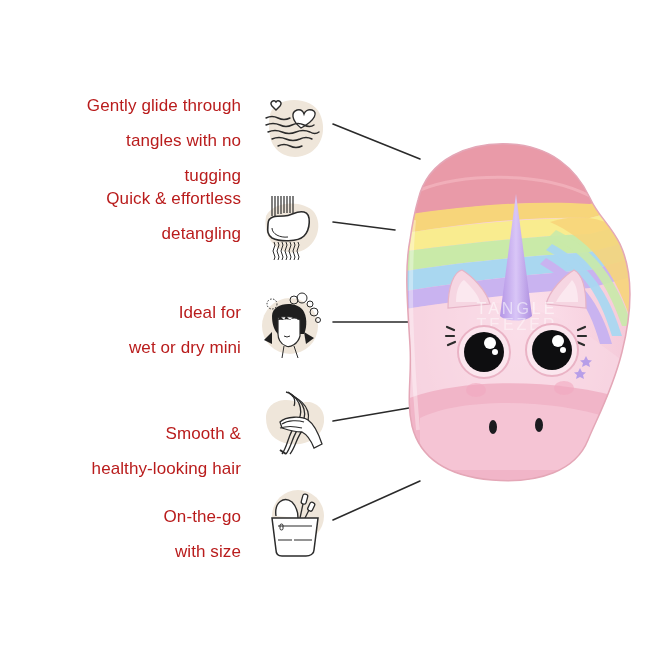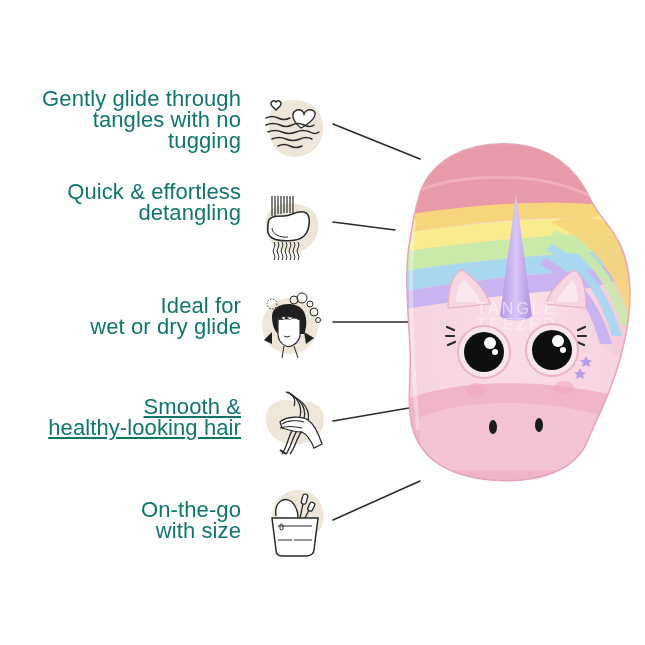--- a/index.html
+++ b/index.html
@@ -1,40 +1,40 @@
 <!DOCTYPE html>
 <html><head>
 <meta charset="utf-8">
 <style>
   html, body { margin: 0; padding: 0; background: #ffffff; }
   body { width: 645px; height: 645px; position: relative; overflow: hidden;
          font-family: "Liberation Sans", "DejaVu Sans", sans-serif; color: #1f1f1f; }
   .feature-text {
     position: absolute; right: 404px; text-align: right;
-    font-size: 22px; line-height: 21px; font-weight: 400; letter-spacing: 0.1px;
-    color: #0f766e; white-space: pre-line;
+    font-size: 17px; line-height: 35px; font-weight: 400; letter-spacing: 0.1px;
+    color: #b91c1c; white-space: pre-line;
   }
   .icon-wrap { position: absolute; width: 72px; height: 72px; }
   .icon-wrap svg { width: 100%; height: 100%; display: block; }
   .connectors { position: absolute; left: 0; top: 0; width: 645px; height: 645px; pointer-events: none; }
   .brush { position: absolute; left: 400px; top: 140px; width: 235px; height: 345px; }
   .brush svg { width: 100%; height: 100%; display: block; }
   .watermark { font-family: "Liberation Sans", sans-serif; }
 </style>
 </head>
 <body>
 
 <div class="feature-text" style="top:88px;">Gently glide through
 tangles with no
 tugging</div>
 <div class="feature-text" style="top:181px;">Quick &amp; effortless
 detangling</div>
 <div class="feature-text" style="top:295px;">Ideal for
-wet or dry glide</div>
-<div class="feature-text" style="top:396px;text-decoration:underline;">Smooth &amp;
+wet or dry mini</div>
+<div class="feature-text" style="top:416px;">Smooth &amp;
 healthy-looking hair</div>
 <div class="feature-text" style="top:499px;">On-the-go
 with size</div>
 
 <div class="icon-wrap" style="left:258px; top:92px;">
   <svg viewBox="0 0 72 72">
     <path d="M20 12 C34 4 56 8 62 22 C70 40 62 60 44 64 C28 68 14 58 12 44 C10 30 10 18 20 12 Z" fill="#efe6da"></path>
     <g fill="#fff" stroke="#2b2b2b" stroke-width="1.4">
       <path d="M14 14 c-3-4 2-7 4-4 c2-3 7 0 4 4 l-4 4 z"></path>
       <path d="M43 36 c-10-8 -10-16 -4-18 c4-1 6 1 7 4 c1-3 4-5 8-4 c6 2 4 10 -11 18 z"></path>

